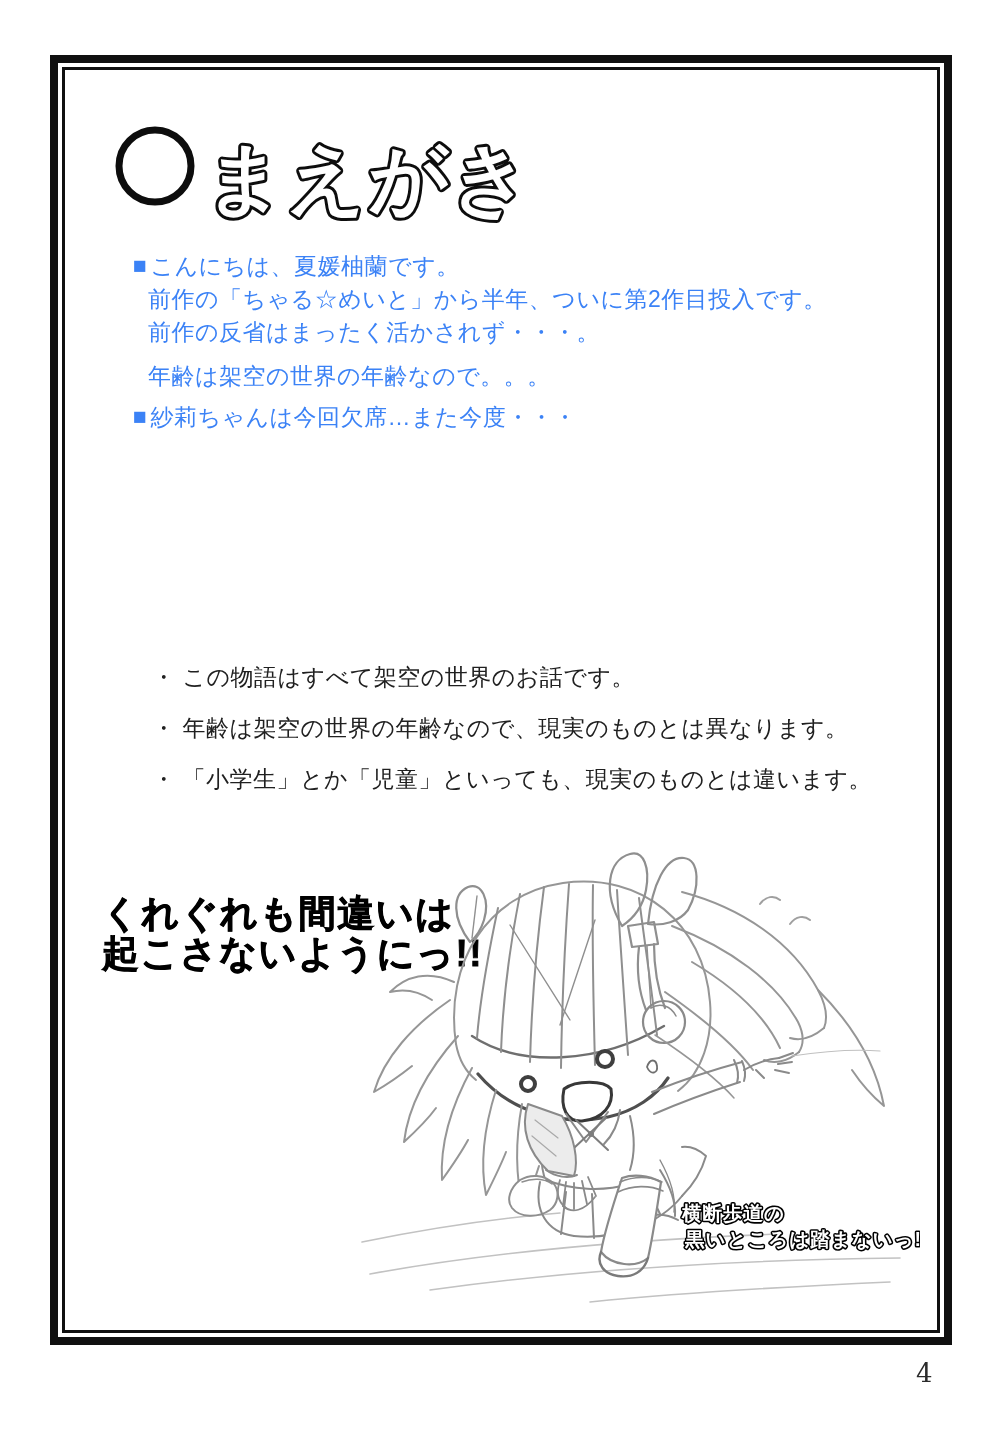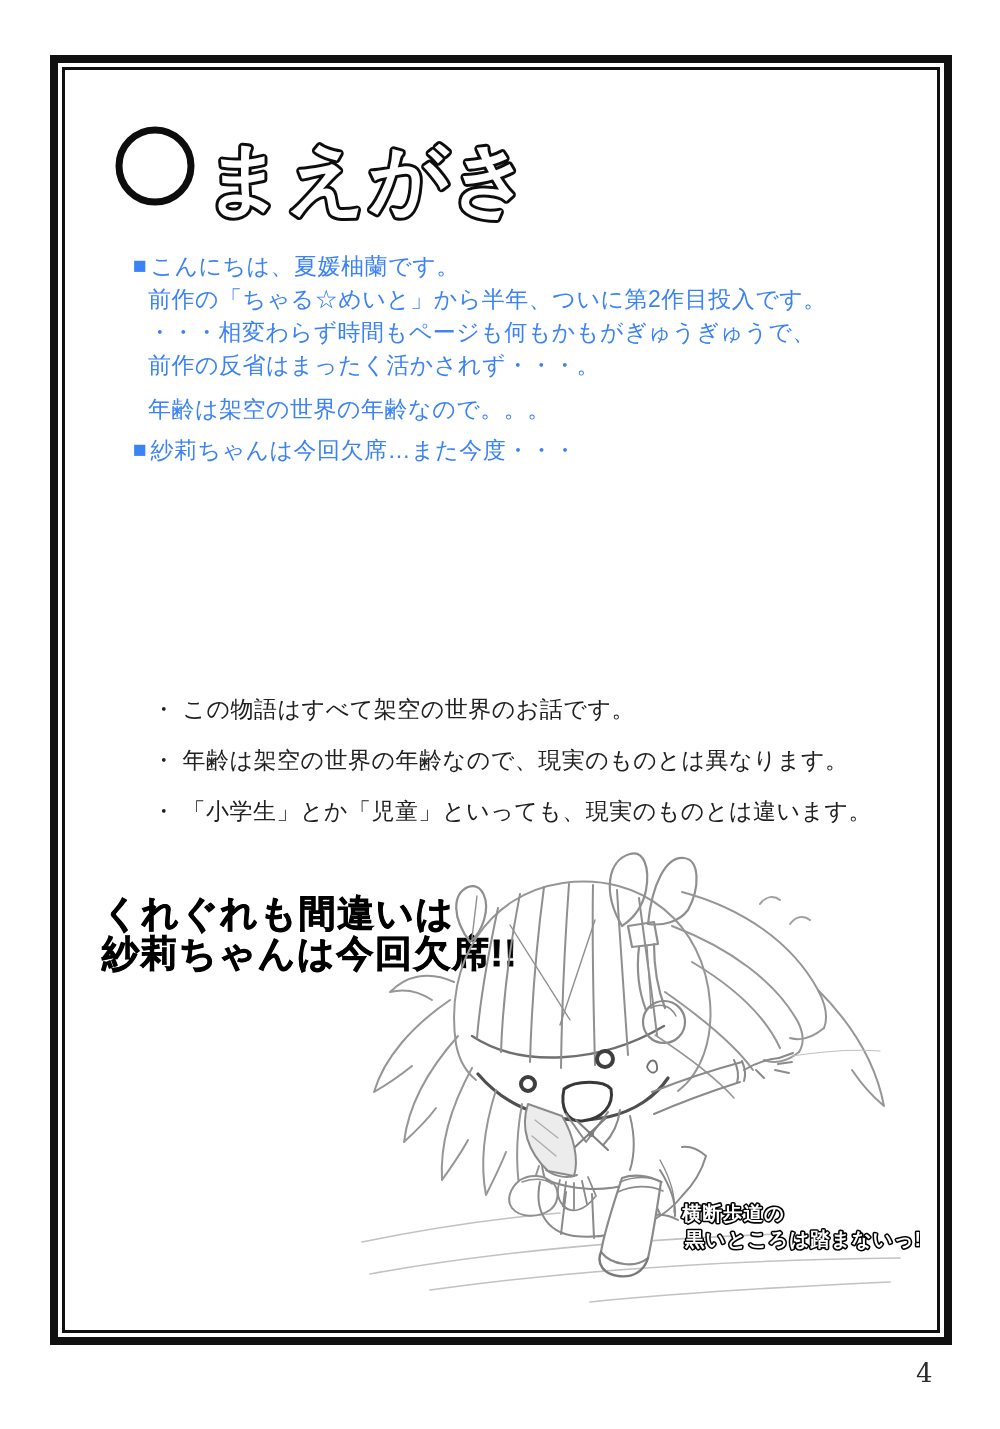--- a/index.html
+++ b/index.html
@@ -27,21 +27,21 @@
     position:absolute;left:133px;top:250px;width:740px;
     font-size:23px;line-height:33px;letter-spacing:0.5px;color:#3b82f6;
   }
   .para{margin:0 0 11px 0;}
   .para.p2{margin-bottom:8px;}
   .para.p3{margin-bottom:4px;}
   .para .line{padding-left:15px;white-space:nowrap;}
   .para .line.first{padding-left:0;}
   .para .marker{display:inline-block;margin-right:3px;transform:translateY(-1px);}
   .notes{
-    position:absolute;left:152px;top:684px;width:740px;
+    position:absolute;left:152px;top:652px;width:740px;
     font-size:23px;line-height:51px;letter-spacing:0.5px;color:#202020;
   }
   .note-item{white-space:nowrap;}
   .note-item .bullet{display:inline-block;margin-right:7px;}
   .warning{
     position:absolute;left:102px;top:894px;
     font-size:37px;line-height:40px;font-weight:900;color:#000;
     letter-spacing:1.5px;-webkit-text-stroke:0.8px #000;white-space:nowrap;
   }
   .illustration{position:absolute;left:360px;top:830px;}
@@ -64,40 +64,39 @@
 
 <svg class="title-svg" width="460" height="135" viewBox="0 0 460 135">
   <circle cx="55" cy="61" r="36" fill="none" stroke="#0d0d0d" stroke-width="7" aria-label="○"></circle>
   <text class="title-text" x="105" y="100">まえがき</text>
 </svg>
 
 <div class="preface">
   <div class="para p1">
     <div class="line first"><span class="marker">■</span><span>こんにちは、夏媛柚蘭です。</span></div>
     <div class="line">前作の「ちゃる☆めいと」から半年、ついに第2作目投入です。</div>
-    <div class="line">・・・相変わらず時間もページも何もかもがぎゅうぎゅうで、</div>
     <div class="line">前作の反省はまったく活かされず・・・。</div>
   </div>
   <div class="para p2">
     <div class="line">年齢は架空の世界の年齢なので。。。</div>
   </div>
   <div class="para p3">
     <div class="line first"><span class="marker">■</span><span>紗莉ちゃんは今回欠席…また今度・・・</span></div>
   </div>
 </div>
 
 <div class="notes">
   <div class="note-item"><span class="bullet">・</span><span>この物語はすべて架空の世界のお話です。</span></div>
   <div class="note-item"><span class="bullet">・</span><span>年齢は架空の世界の年齢なので、現実のものとは異なります。</span></div>
   <div class="note-item"><span class="bullet">・</span><span>「小学生」とか「児童」といっても、現実のものとは違います。</span></div>
 </div>
 
 <div class="warning">
   <div>くれぐれも間違いは</div>
-  <div>紗莉ちゃんは今回欠席!!</div>
+  <div>起こさないようにっ!!</div>
 </div>
 
 <svg class="illustration" width="560" height="480" viewBox="0 0 560 480">
   <g fill="none" stroke-linecap="round" stroke-linejoin="round">
 
     <g stroke="#c2c2c2" stroke-width="1.6">
       <path d="M 2,412 C 70,398 140,388 200,383"></path>
       <path d="M 10,444 C 120,424 260,410 420,404"></path>
       <path d="M 70,460 C 200,442 360,430 540,428"></path>
       <path d="M 230,472 C 330,462 440,456 530,452"></path>

